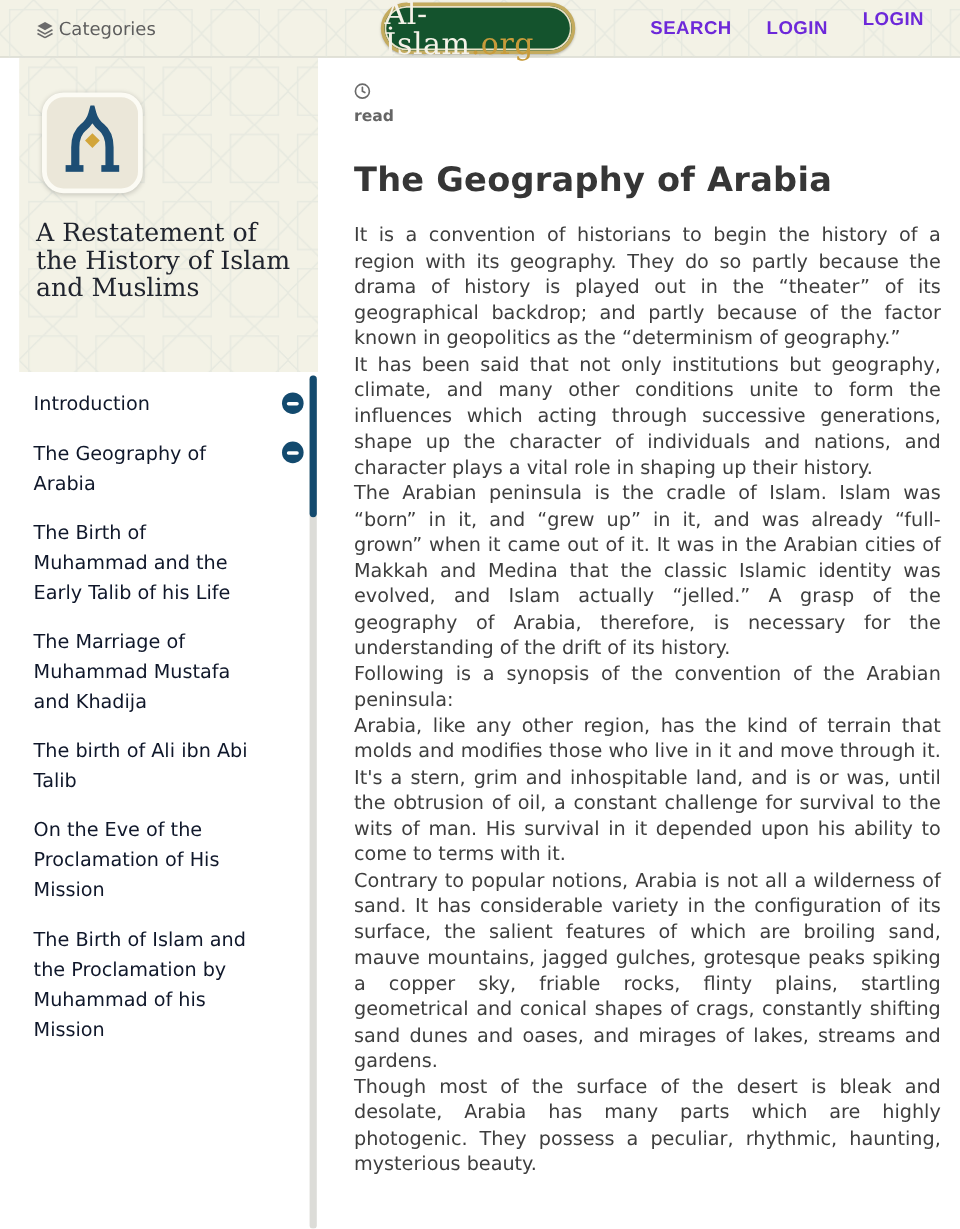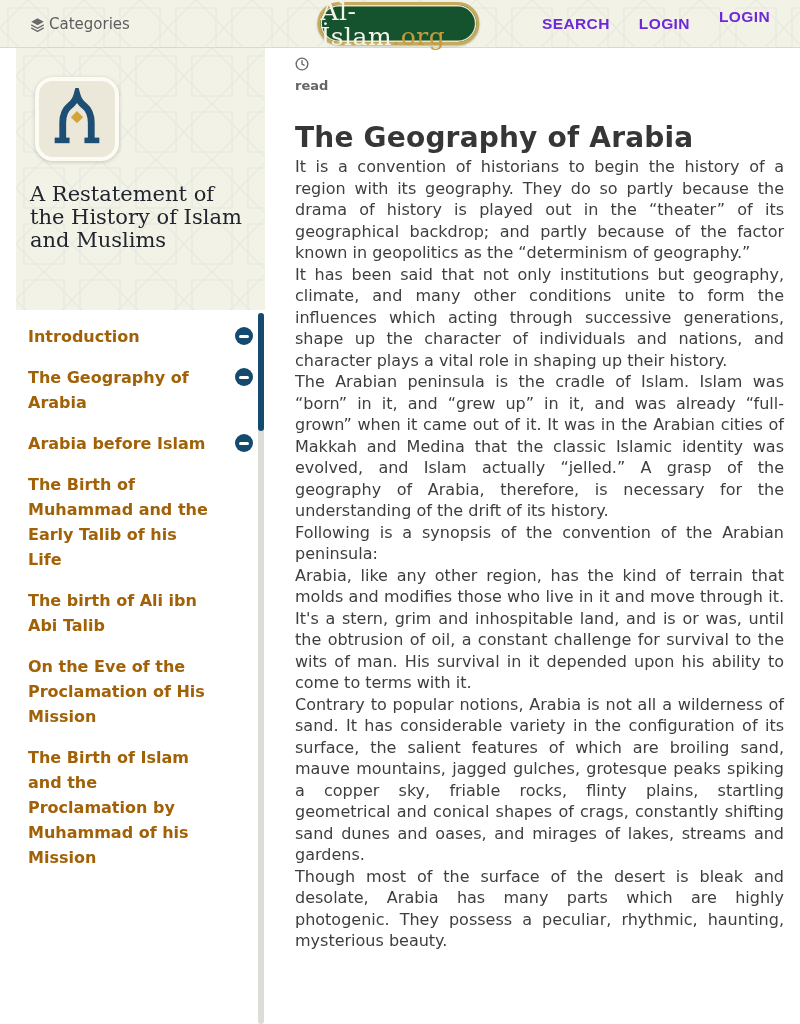--- a/index.html
+++ b/index.html
@@ -69,21 +69,21 @@
   .book-author {
     position: absolute; left: 14px; top: 216px; width: 210px;
     font-size: 17px; line-height: 21px; color: #3a3a3a;
   }
   .toc {
     position: absolute; left: 16px; top: 310px; width: 249px; height: 714px;
     background: #ffffff; padding-top: 14px; overflow: hidden;
   }
   .toc-item {
     position: relative; padding: 0 57px 0 12px; margin-bottom: 16px;
-    font-weight: 700; font-size: 16px; line-height: 25px; color: #a16207;
+    font-weight: 400; font-size: 16px; line-height: 25px; color: #0f172a;
     cursor: pointer;
   }
   .toc-toggle {
     position: absolute; right: 12px; top: 3px;
     width: 18px; height: 18px; border-radius: 50%;
     background: #134a6e; cursor: pointer;
   }
   .toc-toggle .bar {
     position: absolute; left: 4px; top: 7.5px; width: 10px; height: 3px;
     border-radius: 2px; background: #ffffff;
@@ -93,35 +93,35 @@
     background: #dcdcd8; border-radius: 3px;
   }
   .toc-scroll-thumb {
     position: absolute; right: 1px; top: 3px; width: 6px; height: 118px;
     background: #134a6e; border-radius: 3px; cursor: grab;
   }
 
   
   .content {
     position: absolute; left: 295px; top: 48px; width: 489px; height: 976px;
-    padding-top: 8px;
+    padding-top: 20px;
   }
   .read-block { color: #6b6b6b; }
   .read-label { margin-top: 3px; font-size: 13px; font-weight: 600; color: #656565; }
   .article-title {
     margin-top: 27px;
     font-size: 28px; line-height: 36px; font-weight: 700; color: #363636;
     letter-spacing: .2px;
   }
   .article-body p {
     margin-top: 0;
     font-size: 16px; line-height: 21.5px; color: #3e3e3e;
     text-align: justify;
   }
-  .article-body p:first-child { }
+  .article-body p:first-child { margin-top: 17px; }
 </style>
 </head>
 <body>
 
 <div class="page">
 
   <header class="header">
     <svg class="pattern-layer" width="800" height="48">
       <defs>
         <pattern id="pat-a" width="56" height="56" patternUnits="userSpaceOnUse">
@@ -188,27 +188,24 @@
             <span class="bar"></span>
           </span>
       </div>
       <div class="toc-item">
         <span>The Geography of Arabia</span>
         <span class="toc-toggle">
             <span class="bar"></span>
           </span>
       </div>
       <div class="toc-item">
-        <span>Arabia before Islam</span>
-        <span class="toc-toggle">
-            <span class="bar"></span>
-          </span>
-      </div>
-      <div class="toc-item">
         <span>The Birth of Muhammad and the Early Talib of his Life</span>
+      </div>
+      <div class="toc-item">
+        <span>The Marriage of Muhammad Mustafa and Khadija</span>
       </div>
       <div class="toc-item">
         <span>The birth of Ali ibn Abi Talib</span>
       </div>
       <div class="toc-item">
         <span>On the Eve of the Proclamation of His Mission</span>
       </div>
       <div class="toc-item">
         <span>The Birth of Islam and the Proclamation by Muhammad of his Mission</span>
       </div>

